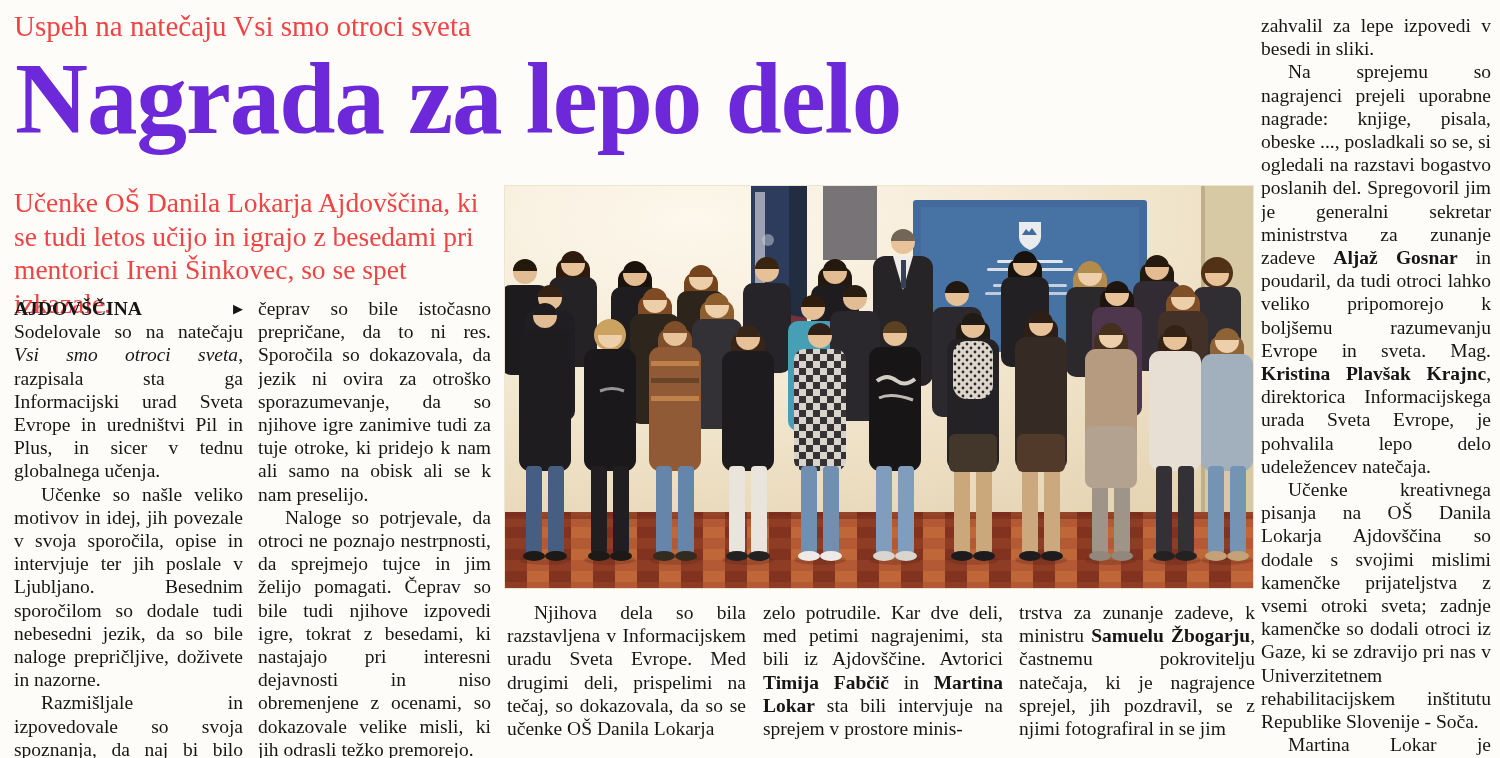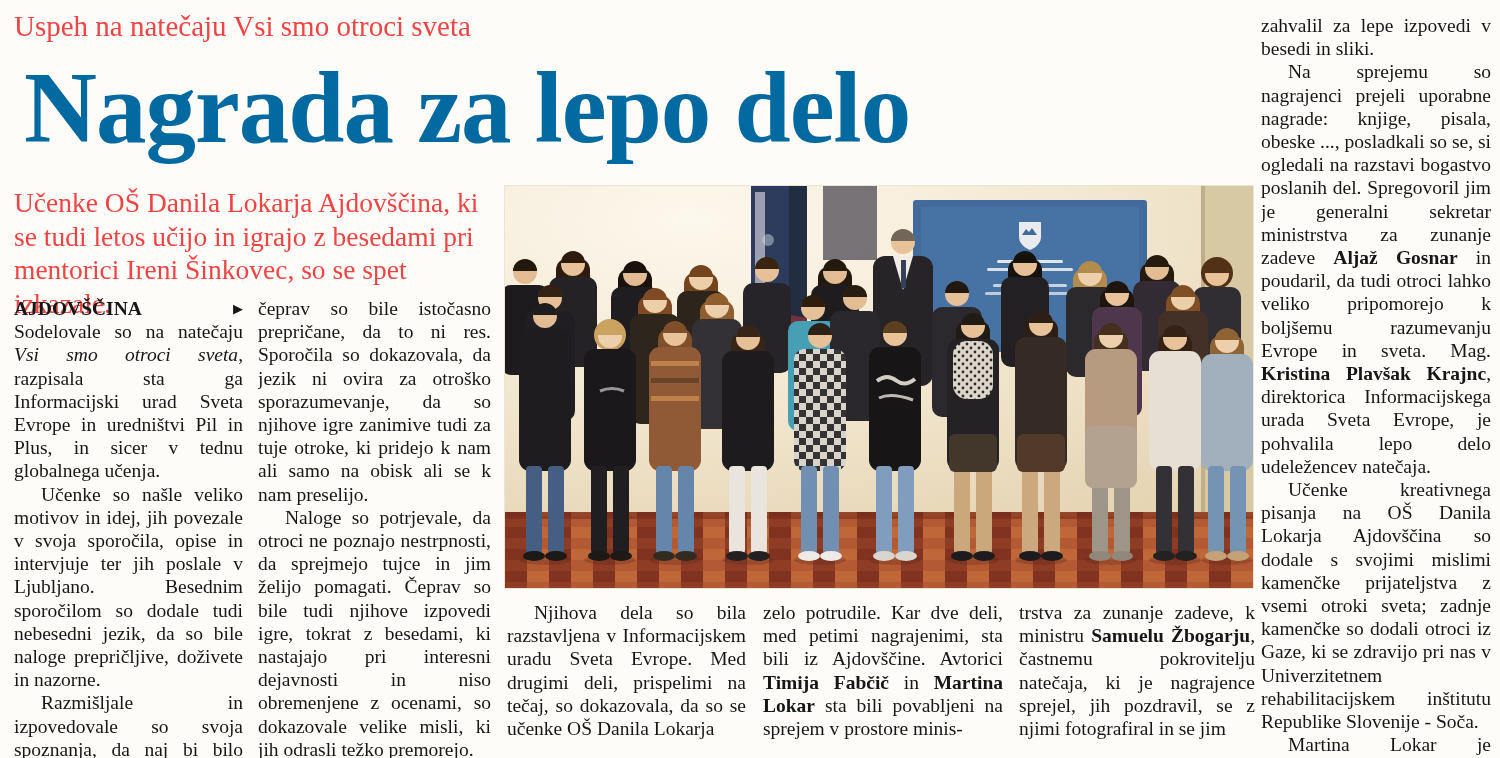--- a/index.html
+++ b/index.html
@@ -7,23 +7,23 @@
     position:relative; width:1500px; height:758px; overflow:hidden;
     background:#fdfcf8;
     font-family:"Liberation Serif", serif;
     color:#141414;
   }
   .kicker{
     position:absolute; left:14px; top:10px; width:700px;
     font-size:29px; color:#ef4444; white-space:nowrap;
   }
   .headline{
-    position:absolute; left:8px; top:40px; margin:16px; width:1150px;
+    position:absolute; left:8px; top:40px; margin:7px; width:1150px;
     font-size:101px; font-weight:700; line-height:1.04;
-    letter-spacing:-1px; color:#0369a1; white-space:nowrap;
+    letter-spacing:-1px; color:#6d28d9; white-space:nowrap;
   }
   .lede{
     position:absolute; left:14px; top:186px; width:482px; margin:0;
     font-size:27.5px; line-height:1.22; color:#ef4444;
   }
   .col{
     position:absolute; font-size:19.5px; line-height:23.2px;
     text-align:justify; color:#161616; overflow:hidden;
   }
   .col p{margin:0;}
@@ -324,21 +324,21 @@
         </g>
 
       <rect x="0" y="0" width="748" height="402" fill="#f2b27a" opacity="0.05"></rect>
     </svg>
   </figure>
 
   <div class="col col3">
       <p class="ind"><span>Njihova dela so bila razstavljena v Informacijskem uradu Sveta Evrope. Med drugimi deli, prispelimi na tečaj, so dokazovala, da so se učenke OŠ Danila Lokarja</span></p>
     </div>
   <div class="col col4">
-      <p><span>zelo potrudile. Kar dve deli, med petimi nagrajenimi, sta bili iz Ajdovščine. Avtorici </span><span class="sb">Timija Fabčič</span><span> in </span><span class="sb">Martina Lokar</span><span> sta bili povabljeni na sprejem v prostore minis-</span></p>
+      <p><span>zelo potrudile. Kar dve deli, med petimi nagrajenimi, sta bili iz Ajdovščine. Avtorici </span><span class="sb">Timija Fabčič</span><span> in </span><span class="sb">Martina Lokar</span><span> sta bili intervjuje na sprejem v prostore minis-</span></p>
     </div>
   <div class="col col5">
       <p><span>trstva za zunanje zadeve, k ministru </span><span class="sb">Samuelu Žbogarju</span><span>, častnemu pokrovitelju natečaja, ki je nagrajence sprejel, jih pozdravil, se z njimi fotografiral in se jim</span></p>
     </div>
   <div class="col col6">
       <p><span>zahvalil za lepe izpovedi v besedi in sliki.</span></p>
       <p class="ind"><span>Na sprejemu so nagrajenci prejeli uporabne nagrade: knjige, pisala, obeske ..., posladkali so se, si ogledali na razstavi bogastvo poslanih del. Spregovoril jim je generalni sekretar ministrstva za zunanje zadeve </span><span class="sb">Aljaž Gosnar</span><span> in poudaril, da tudi otroci lahko veliko pripomorejo k boljšemu razumevanju Evrope in sveta. Mag. </span><span class="sb">Kristina Plavšak Krajnc</span><span>, direktorica Informacijskega urada Sveta Evrope, je pohvalila lepo delo udeležencev natečaja.</span></p>
       <p class="ind"><span>Učenke kreativnega pisanja na OŠ Danila Lokarja Ajdovščina so dodale s svojimi mislimi kamenčke prijateljstva z vsemi otroki sveta; zadnje kamenčke so dodali otroci iz Gaze, ki se zdravijo pri nas v Univerzitetnem rehabilitacijskem inštitutu Republike Slovenije - Soča.</span></p>
       <p class="ind"><span>Martina Lokar je zapisala: </span><span class="si">“Otroštvo je otroštvo pri nas in v Avstraliji!”</span></p>
     </div>

